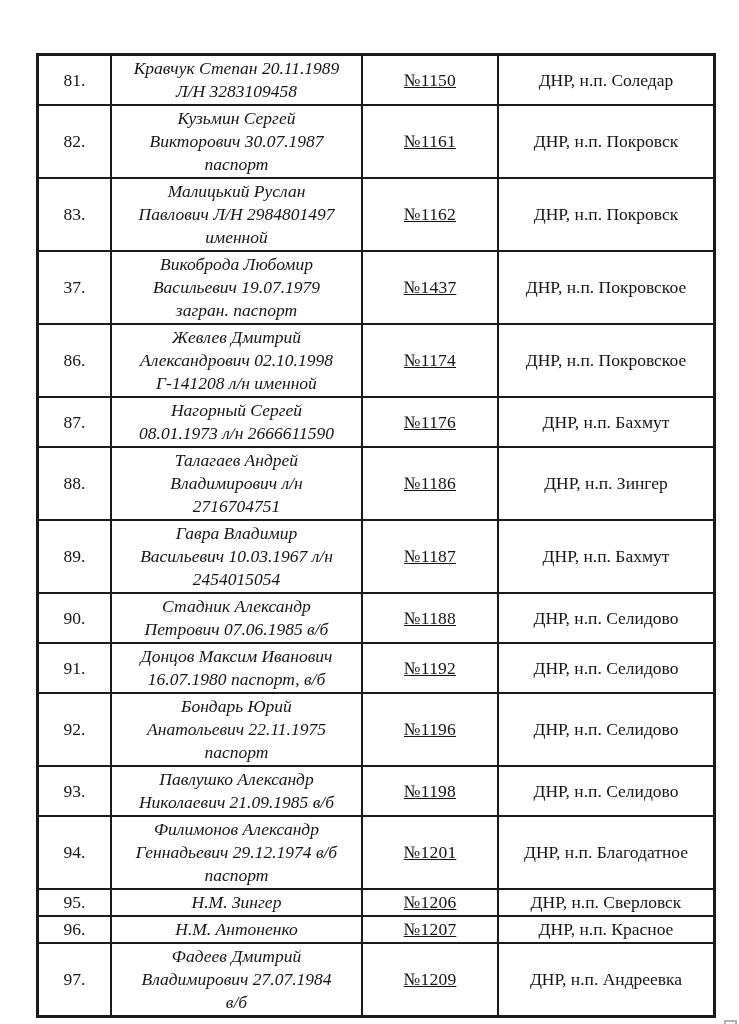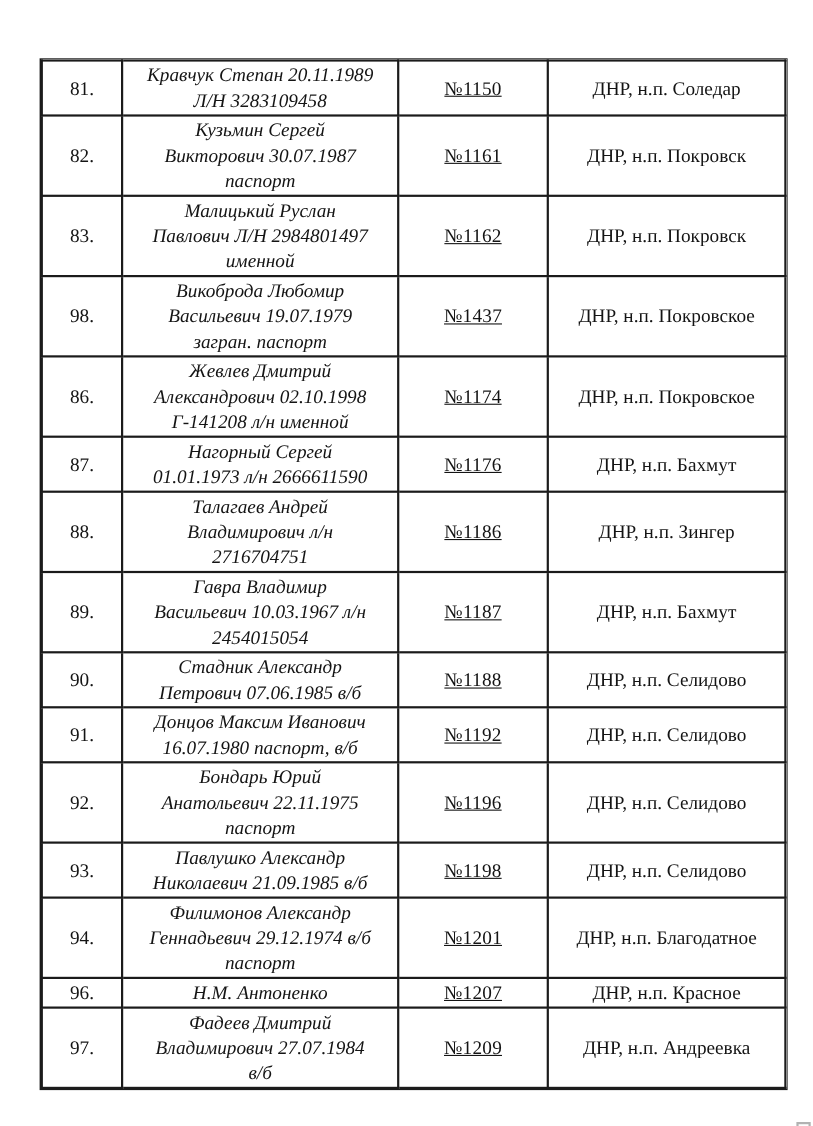--- a/index.html
+++ b/index.html
@@ -88,39 +88,39 @@
     </tr>
         <tr>
       <td class="c-num">83.</td>
       <td class="c-name">Малицький Руслан
 Павлович Л/Н 2984801497
 именной</td>
       <td class="c-id">№1162</td>
       <td class="c-loc">ДНР, н.п. Покровск</td>
     </tr>
         <tr>
-      <td class="c-num">98.</td>
+      <td class="c-num">37.</td>
       <td class="c-name">Викоброда Любомир
 Васильевич 19.07.1979
 загран. паспорт</td>
       <td class="c-id">№1437</td>
       <td class="c-loc">ДНР, н.п. Покровское</td>
     </tr>
         <tr>
       <td class="c-num">86.</td>
       <td class="c-name">Жевлев Дмитрий
 Александрович 02.10.1998
 Г-141208 л/н именной</td>
       <td class="c-id">№1174</td>
       <td class="c-loc">ДНР, н.п. Покровское</td>
     </tr>
         <tr>
       <td class="c-num">87.</td>
       <td class="c-name">Нагорный Сергей
-01.01.1973 л/н 2666611590</td>
+08.01.1973 л/н 2666611590</td>
       <td class="c-id">№1176</td>
       <td class="c-loc">ДНР, н.п. Бахмут</td>
     </tr>
         <tr>
       <td class="c-num">88.</td>
       <td class="c-name">Талагаев Андрей
 Владимирович л/н
 2716704751</td>
       <td class="c-id">№1186</td>
       <td class="c-loc">ДНР, н.п. Зингер</td>
@@ -164,20 +164,26 @@
     </tr>
         <tr>
       <td class="c-num">94.</td>
       <td class="c-name">Филимонов Александр
 Геннадьевич 29.12.1974 в/б
 паспорт</td>
       <td class="c-id">№1201</td>
       <td class="c-loc">ДНР, н.п. Благодатное</td>
     </tr>
         <tr>
+      <td class="c-num">95.</td>
+      <td class="c-name">Н.М. Зингер</td>
+      <td class="c-id">№1206</td>
+      <td class="c-loc">ДНР, н.п. Сверловск</td>
+    </tr>
+        <tr>
       <td class="c-num">96.</td>
       <td class="c-name">Н.М. Антоненко</td>
       <td class="c-id">№1207</td>
       <td class="c-loc">ДНР, н.п. Красное</td>
     </tr>
         <tr>
       <td class="c-num">97.</td>
       <td class="c-name">Фадеев Дмитрий
 Владимирович 27.07.1984
 в/б</td>

